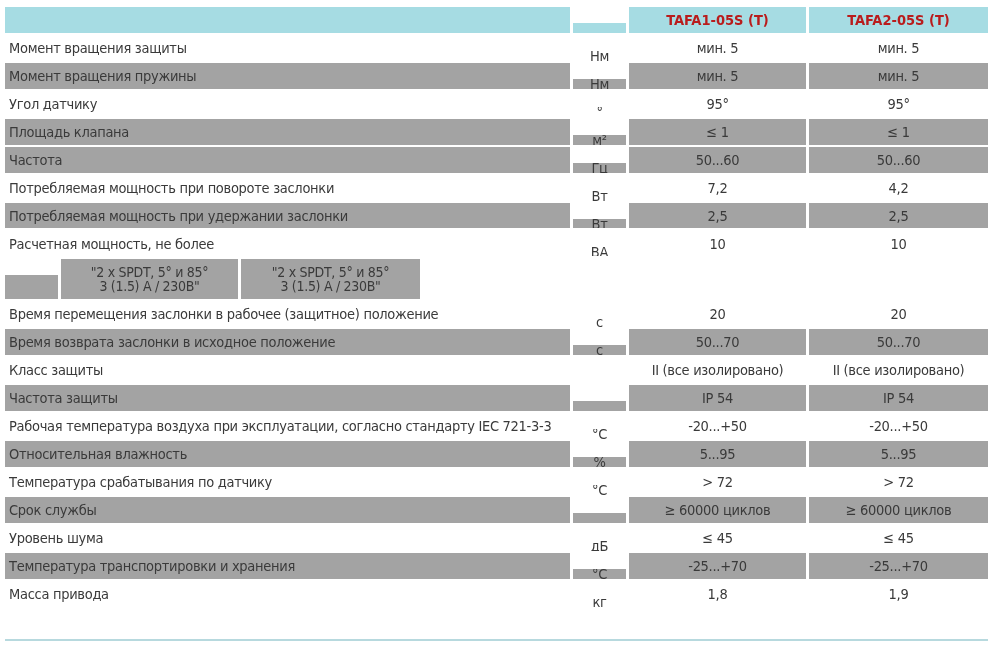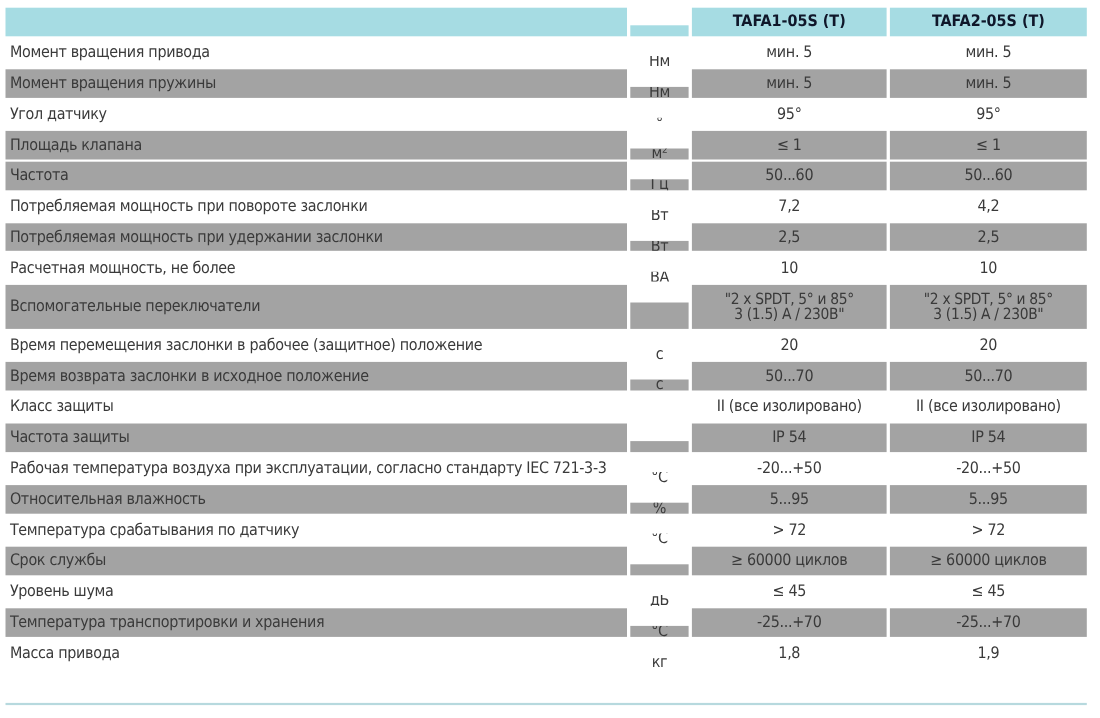--- a/index.html
+++ b/index.html
@@ -7,37 +7,37 @@
   .tbl{position:absolute;left:5px;top:7px;width:983px;}
   .row{display:flex;height:25.6px;margin-bottom:2.4px;}
   .row.tall{height:40px;}
   .cell{box-sizing:border-box;display:flex;align-items:center;font-size:14.5px;letter-spacing:-0.3px;white-space:nowrap;overflow:hidden;}
   .c-label{width:565px;padding-left:4px;margin-right:3px;}
   .c-unit{width:53px;justify-content:center;margin-right:3px;margin-top:16px;}
   .c-v1{width:177px;justify-content:center;margin-right:3px;}
   .c-v2{width:179px;justify-content:center;}
   .row.fill .cell{background:#a3a3a3;}
   .row.head .cell{background:#a6dce3;}
-  .row.head .c-v1,.row.head .c-v2{font-weight:bold;color:#0f172a;letter-spacing:0;}
+  .row.head .c-v1,.row.head .c-v2{font-weight:bold;color:#b91c1c;letter-spacing:0;}
   .multi{flex-direction:column;line-height:14px;text-align:center;font-size:14px;}
   .bottom-rule{position:absolute;left:5px;top:639px;width:983px;height:2px;background:#b7d9de;}
 </style>
 </head>
 <body>
 
 <div class="tbl">
   <div class="row head">
     <div class="cell c-label"></div>
     <div class="cell c-unit"></div>
     <div class="cell c-v1">TAFA1-05S (T)</div>
     <div class="cell c-v2">TAFA2-05S (T)</div>
   </div>
 
   <div class="row">
-    <div class="cell c-label">Момент вращения привода</div>
+    <div class="cell c-label">Момент вращения защиты</div>
     <div class="cell c-unit">Нм</div>
     <div class="cell c-v1">мин. 5</div>
     <div class="cell c-v2">мин. 5</div>
   </div>
   <div class="row fill">
     <div class="cell c-label">Момент вращения пружины</div>
     <div class="cell c-unit">Нм</div>
     <div class="cell c-v1">мин. 5</div>
     <div class="cell c-v2">мин. 5</div>
   </div>
@@ -71,21 +71,20 @@
     <div class="cell c-v1">2,5</div>
     <div class="cell c-v2">2,5</div>
   </div>
   <div class="row">
     <div class="cell c-label">Расчетная мощность, не более</div>
     <div class="cell c-unit">ВА</div>
     <div class="cell c-v1">10</div>
     <div class="cell c-v2">10</div>
   </div>
   <div class="row fill tall">
-    <div class="cell c-label">Вспомогательные переключатели</div>
     <div class="cell c-unit"></div>
     <div class="cell c-v1 multi">
       <span>"2 x SPDT, 5° и 85°</span>
       <span>3 (1.5) A / 230В"</span>
     </div>
     <div class="cell c-v2 multi">
       <span>"2 x SPDT, 5° и 85°</span>
       <span>3 (1.5) A / 230В"</span>
     </div>
   </div>

